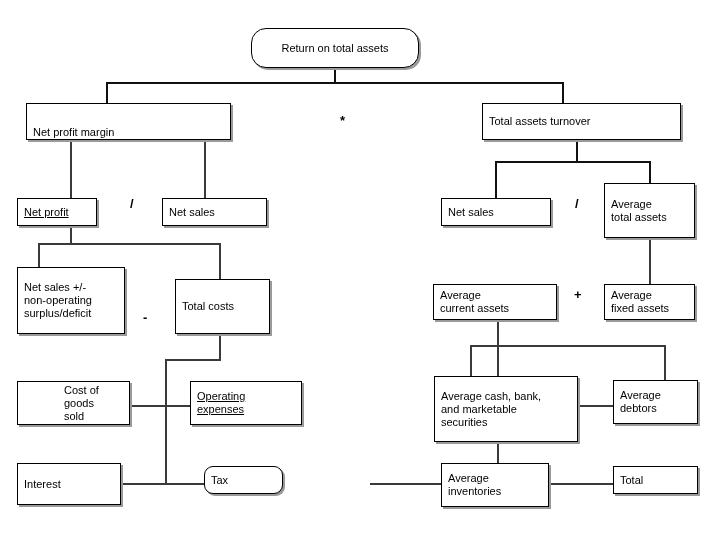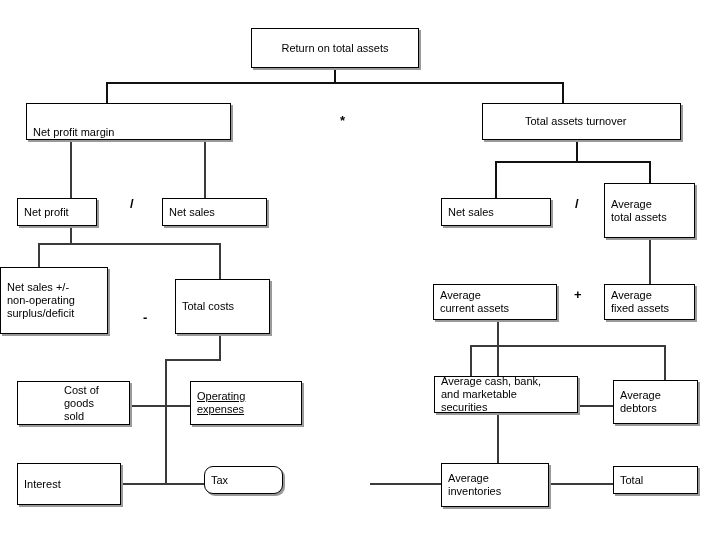--- a/index.html
+++ b/index.html
@@ -85,56 +85,56 @@
   <div class="ln v" style="left:649px; top:238px; height:46px;"></div>
 
   <div class="ln v" style="left:497px; top:320px; height:26px;"></div>
   <div class="ln h" style="left:470px; top:345px; width:196px;"></div>
   <div class="ln v" style="left:470px; top:345px; height:31px;"></div>
   <div class="ln v" style="left:664px; top:345px; height:35px;"></div>
   <div class="ln v" style="left:497px; top:345px; height:139px;"></div>
   <div class="ln h" style="left:460px; top:405px; width:155px;"></div>
   <div class="ln h" style="left:370px; top:483px; width:245px;"></div>
 
-  <div class="box center" style="left:251px; top:28px; width:168px; height:40px;">
+  <div class="box center" style="left:251px; top:28px; width:168px; height:40px;border-radius:15px;">
     <span class="txt">Return on total assets</span>
   </div>
 
   <div class="box" style="left:26px; top:103px; width:205px; height:37px;align-items:flex-end;">
     <span class="txt">Net profit margin</span>
   </div>
 
-  <div class="box" style="left:482px; top:103px; width:199px; height:37px;padding-left:36px;">
+  <div class="box" style="left:482px; top:103px; width:199px; height:37px;">
     <span class="txt">Total assets turnover</span>
   </div>
 
   <div class="op" style="left:340px; top:114px;">*</div>
 
-  <div class="box" style="left:17px; top:198px; width:80px; height:28px;">
+  <div class="box" style="left:17px; top:198px; width:80px; height:28px;text-decoration:underline;">
     <span class="txt">Net profit</span>
   </div>
 
   <div class="op" style="left:130px; top:197px;">/</div>
 
   <div class="box" style="left:162px; top:198px; width:105px; height:28px;">
     <span class="txt">Net sales</span>
   </div>
 
   <div class="box" style="left:441px; top:198px; width:110px; height:28px;">
     <span class="txt">Net sales</span>
   </div>
 
   <div class="op" style="left:575px; top:197px;">/</div>
 
   <div class="box" style="left:604px; top:183px; width:91px; height:55px;">
     <span class="txt">Average
 total assets</span>
   </div>
 
-  <div class="box" style="left:0; top:267px; width:108px; height:67px;">
+  <div class="box" style="left:17px; top:267px; width:108px; height:67px;">
     <span class="txt">Net sales +/-
 non-operating
 surplus/deficit</span>
   </div>
 
   <div class="op" style="left:143px; top:311px;">-</div>
 
   <div class="box" style="left:175px; top:279px; width:95px; height:55px;">
     <span class="txt">Total costs</span>
   </div>
@@ -154,21 +154,21 @@
   <div class="box" style="left:17px; top:381px; width:113px; height:44px;padding-left:40px;">
     <span class="txt">Cost of goods
 sold</span>
   </div>
 
   <div class="box" style="left:190px; top:381px; width:112px; height:44px;text-decoration:underline;">
     <span class="txt">Operating
 expenses</span>
   </div>
 
-  <div class="box" style="left:434px; top:376px; width:144px; height:37px;">
+  <div class="box" style="left:434px; top:376px; width:144px; height:66px;">
     <span class="txt">Average cash, bank,
 and marketable
 securities</span>
   </div>
 
   <div class="box" style="left:613px; top:380px; width:85px; height:44px;">
     <span class="txt">Average
 debtors</span>
   </div>
 

